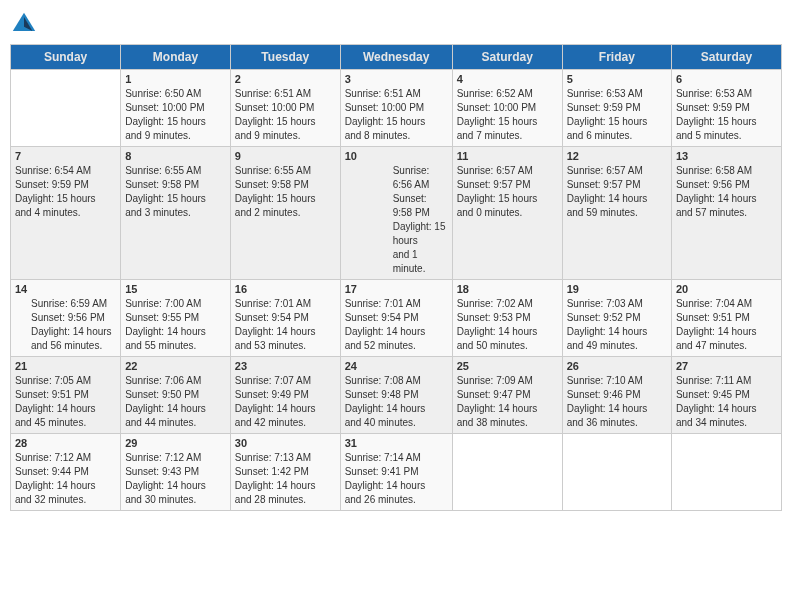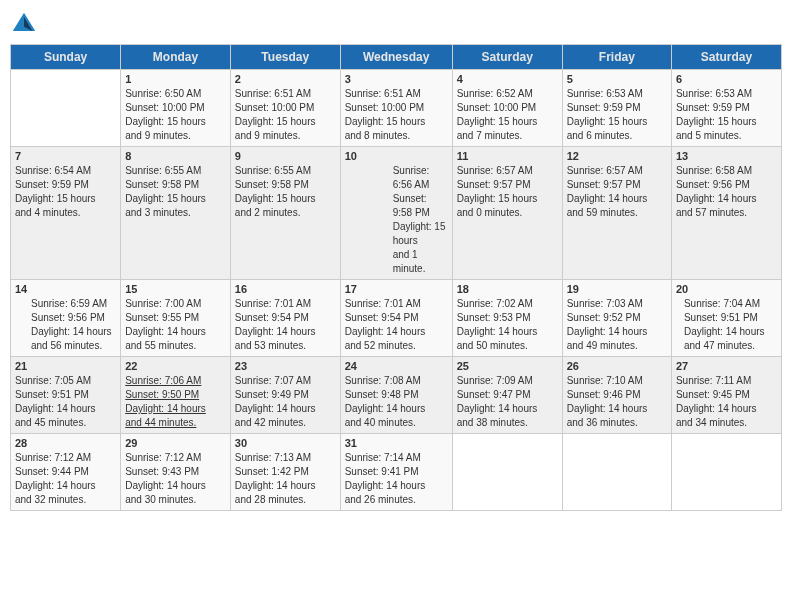--- a/index.html
+++ b/index.html
@@ -256,37 +256,37 @@
         </td>
         <td>
           <span class="day-num">19</span>
           <div class="day-info" style="white-space: pre-line;">Sunrise: 7:03 AM
 Sunset: 9:52 PM
 Daylight: 14 hours
 and 49 minutes.</div>
         </td>
         <td>
           <span class="day-num">20</span>
-          <div class="day-info" style="white-space: pre-line; margin-left: 8px;">Sunrise: 7:04 AM
+          <div class="day-info" style="white-space: pre-line;">Sunrise: 7:04 AM
 Sunset: 9:51 PM
 Daylight: 14 hours
 and 47 minutes.</div>
         </td>
       </tr>
       <tr>
         <td>
           <span class="day-num">21</span>
           <div class="day-info" style="white-space: pre-line;">Sunrise: 7:05 AM
 Sunset: 9:51 PM
 Daylight: 14 hours
 and 45 minutes.</div>
         </td>
         <td>
           <span class="day-num">22</span>
-          <div class="day-info" style="white-space: pre-line; text-decoration: underline;">Sunrise: 7:06 AM
+          <div class="day-info" style="white-space: pre-line;">Sunrise: 7:06 AM
 Sunset: 9:50 PM
 Daylight: 14 hours
 and 44 minutes.</div>
         </td>
         <td>
           <span class="day-num">23</span>
           <div class="day-info" style="white-space: pre-line;">Sunrise: 7:07 AM
 Sunset: 9:49 PM
 Daylight: 14 hours
 and 42 minutes.</div>

